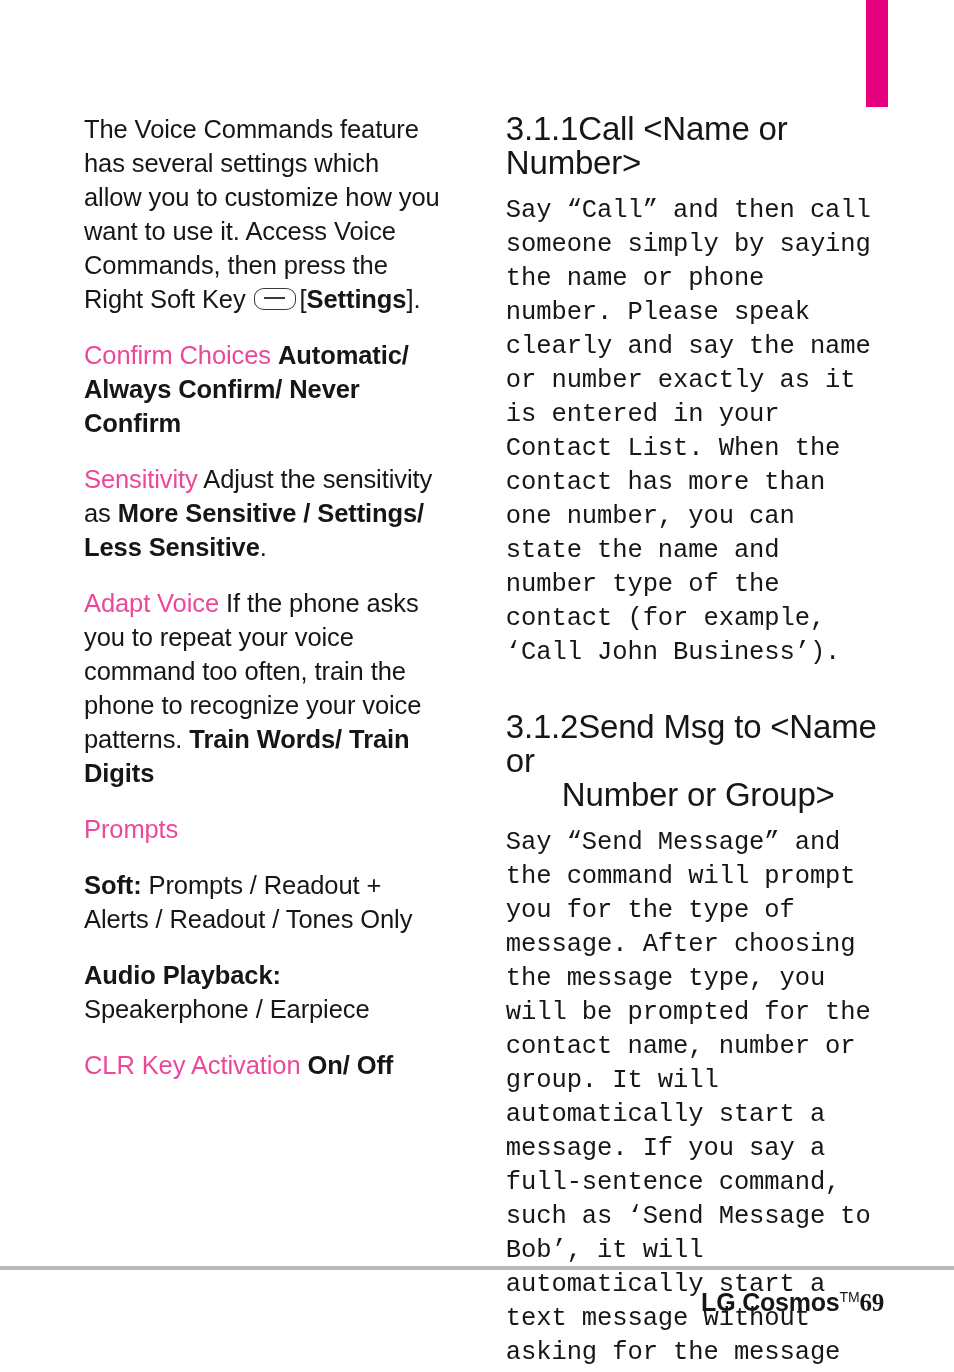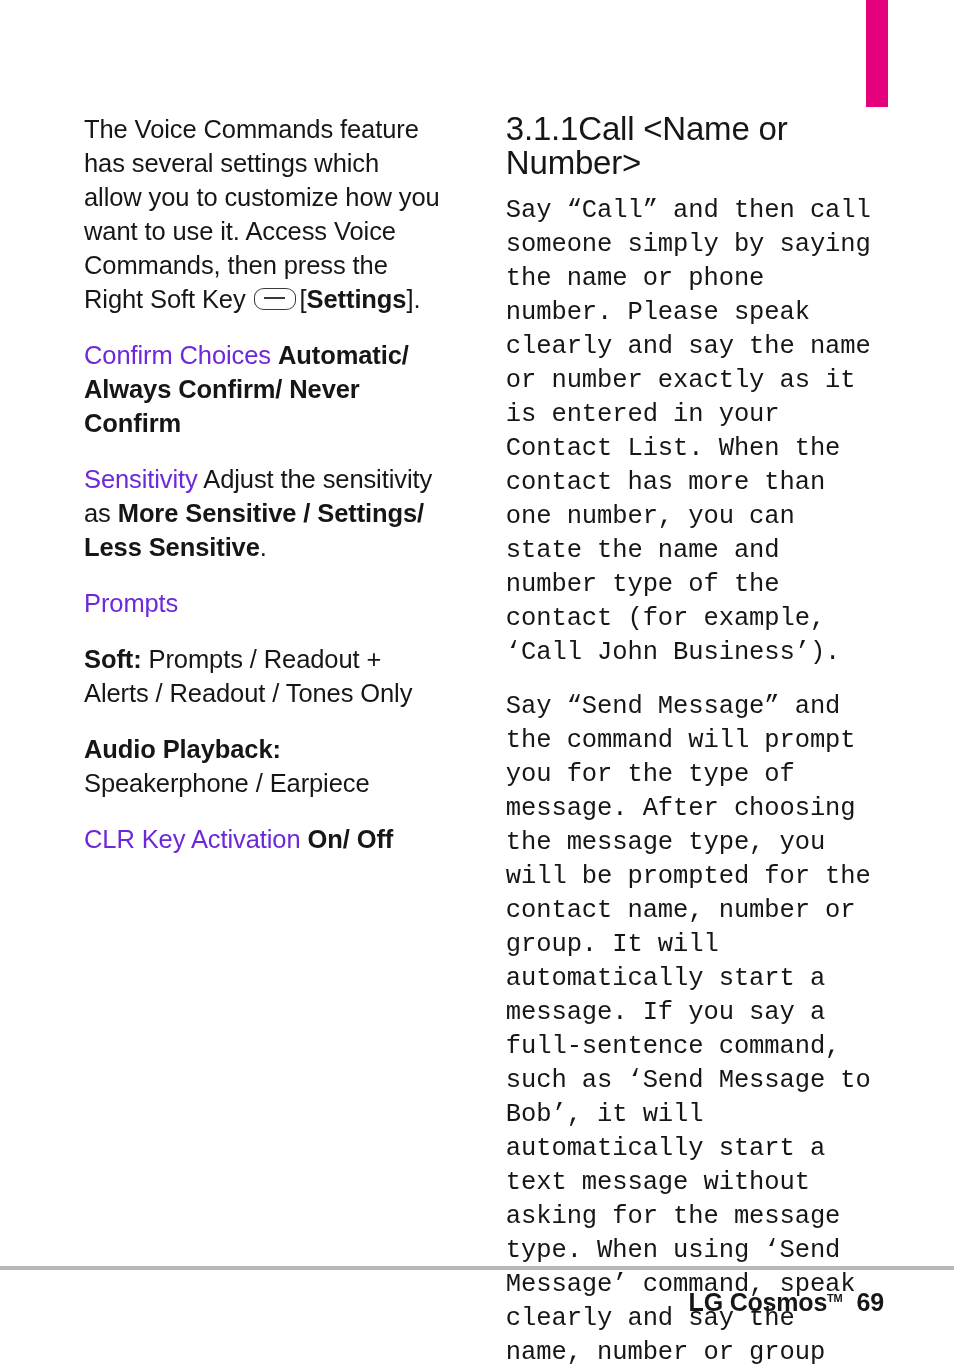--- a/index.html
+++ b/index.html
@@ -54,21 +54,21 @@
     font-size: 25.5px;
     line-height: 34px;
     letter-spacing: -0.1px;
   }
   .col.right p {
     margin-bottom: 20px;
     font-family: Liberation Mono, monospace;
   }
 
   .b { font-weight: bold; }
-  .pink { color: #6d28d9; }
+  .pink { color: #ec4899; }
 
   h3 {
     margin: 0 0 14px 0;
     font-size: 33px;
     font-weight: normal;
     line-height: 34px;
     letter-spacing: -0.2px;
   }
   h3.second {
     margin-top: 40px;
@@ -117,64 +117,66 @@
     top: 1288px;
     left: 0;
     width: 884px;
     text-align: right;
     font-size: 25px;
     font-weight: bold;
     letter-spacing: -0.2px;
   }
   .footer .brand { font-weight: bold; margin-left: 8px; }
   .footer .tm {
-    font-size: 11px;
+    font-size: 14px;
     vertical-align: super;
-    font-weight: bold;
+    font-weight: normal;
   }
   .footer .pageno {
-    margin-left: 14px;
     font-weight: bold;
+    font-family: Liberation Serif, serif;
   }
 </style>
 </head>
 <body>
 
 <div class="page">
 
   <div class="corner-tab"></div>
 
   <div class="columns">
 
     <div class="col left">
 
       <p><span>The Voice Commands feature has several settings which allow you to customize how you want to use it. Access Voice Commands, then press the Right Soft Key</span><span class="softkey"></span><span>[</span><span class="b">Settings</span><span>].</span></p>
 
       <p><span class="pink">Confirm Choices</span> <span class="b">Automatic/ Always Confirm/ Never Confirm</span></p>
 
       <p><span class="pink">Sensitivity</span> <span>Adjust the sensitivity as</span> <span class="b">More Sensitive / Settings/ Less Sensitive</span><span>.</span></p>
 
+      <p><span class="pink">Adapt Voice</span> <span>If the phone asks you to repeat your voice command too often, train the phone to recognize your voice patterns.</span> <span class="b">Train Words/ Train Digits</span></p>
 
       <p><span class="pink">Prompts</span></p>
 
       <p><span class="b">Soft:</span> <span>Prompts / Readout + Alerts / Readout / Tones Only</span></p>
 
       <p><span class="b">Audio Playback:</span> <span>Speakerphone / Earpiece</span></p>
 
 
       <p><span class="pink">CLR Key Activation</span> <span class="b">On/ Off</span></p>
 
     </div>
 
     <div class="col right">
 
       <h3><span class="num">3.1.1</span><span>Call &lt;Name or Number&gt;</span></h3>
 
       <p>Say “Call” and then call someone simply by saying the name or phone number. Please speak clearly and say the name or number exactly as it is entered in your Contact List. When the contact has more than one number, you can state the name and number type of the contact (for example, ‘Call John Business’).</p>
 
+      <h3 class="second"><span class="num">3.1.2</span><span>Send Msg to &lt;Name or</span><span class="indent-line">Number or Group&gt;</span></h3>
 
       <p>Say “Send Message” and the command will prompt you for the type of message. After choosing the message type, you will be prompted for the contact name, number or group. It will automatically start a message. If you say a full-sentence command, such as ‘Send Message to Bob’, it will automatically start a text message without asking for the message type. When using ‘Send Message’ command, speak clearly and say the name, number or group exactly as it is entered in your Contact List.</p>
 
     </div>
 
   </div>
 
   <div class="footer-rule"></div>
 
   <div class="footer">

